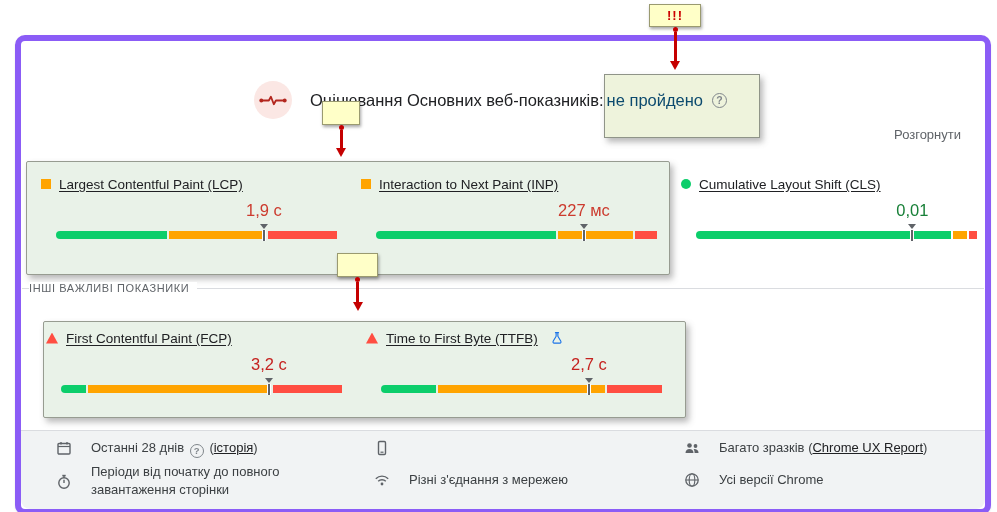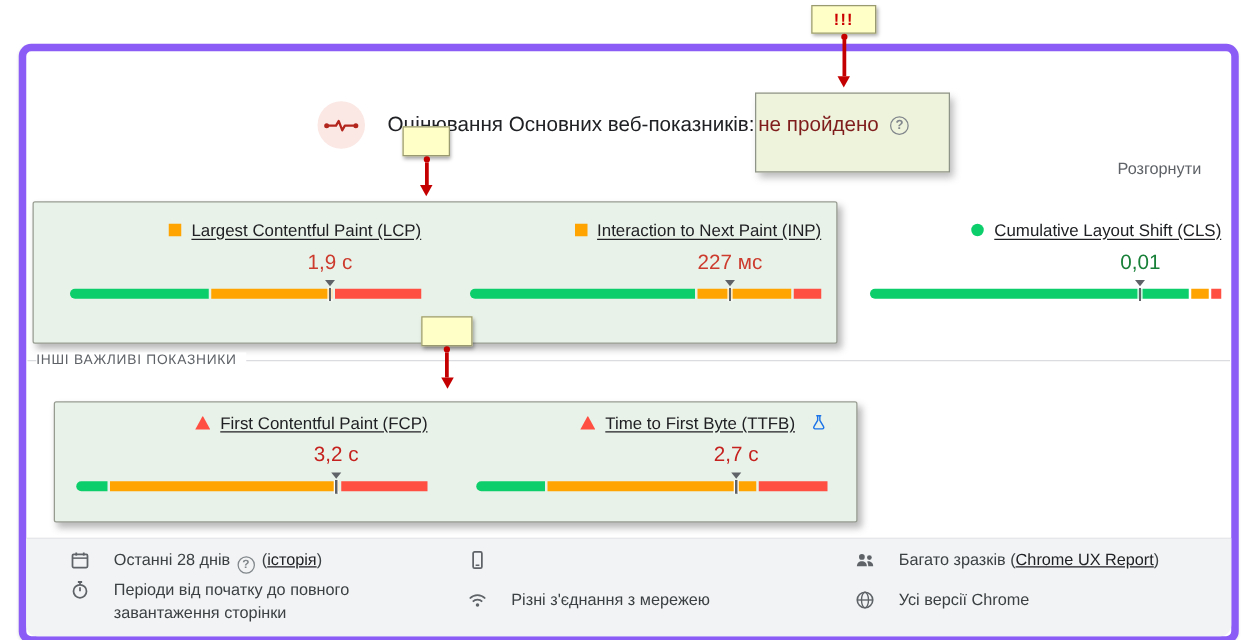--- a/index.html
+++ b/index.html
@@ -10,37 +10,37 @@
   
   .card{position:absolute;left:15px;top:35px;width:964px;height:468px;background:#fff;
         border:6px solid #8b5cf6;border-radius:10px;box-shadow:0 1px 2px rgba(60,64,67,.12);}
   
   .status-highlight{position:absolute;left:583px;top:33px;width:154px;height:62px;
         background:#eef3dc;border:1px solid #8f9488;box-shadow:3px 4px 6px rgba(100,100,100,.45);z-index:1;}
   .header-line{position:absolute;left:233px;top:40px;height:38px;display:flex;align-items:center;z-index:2;}
   .pulse-badge{width:38px;height:38px;border-radius:50%;background:#fbe7e4;
         display:flex;align-items:center;justify-content:center;margin-right:18px;flex:none;}
   .header-title{font-size:16.5px;font-weight:500;color:#202124;white-space:nowrap;}
-  .header-status{font-size:16.5px;font-weight:500;color:#7f1d1d;margin-left:3px;white-space:nowrap;}
+  .header-status{font-size:16.5px;font-weight:500;color:#0c4a6e;margin-left:3px;white-space:nowrap;}
   .help-icon{display:inline-flex;width:15px;height:15px;border:1.5px solid #80868b;border-radius:50%;
         color:#80868b;font-size:10.5px;font-weight:700;align-items:center;justify-content:center;
         margin-left:9px;flex:none;box-sizing:border-box;cursor:pointer;}
   .help-icon.sm{width:14px;height:14px;font-size:9.5px;vertical-align:-2px;margin:0 2px;}
   .expand-link{position:absolute;right:24px;top:86px;font-size:13px;color:#5f6368;cursor:pointer;
         text-decoration:none;z-index:2;}
   
   .metrics-row{position:absolute;left:0;right:0;}
   #row1{top:120px;height:113px;}
   #row2{top:280px;height:100px;}
   .hl-panel{position:absolute;background:#e9f2e8;border:1px solid #979c91;border-radius:2px;
         box-shadow:3px 4px 6px rgba(100,100,100,.45);}
   #panel1{left:5px;top:0;width:642px;height:112px;}
   #panel2{left:22px;top:0;width:641px;height:95px;}
   .metric{position:absolute;width:296px;height:72px;}
-  .metric-head{display:flex;align-items:center;gap:8px;height:18px;justify-content:flex-end;}
+  .metric-head{display:flex;align-items:center;gap:8px;height:18px;}
   .metric-icon{width:10px;height:10px;flex:none;}
   .r-average .metric-icon{background:#ffa400;}
   .r-good .metric-icon{background:#0cce6b;border-radius:50%;}
   .r-poor .metric-icon{width:12px;height:11px;background:#ff4e42;clip-path:polygon(50% 0,100% 100%,0 100%);}
   .metric-link{color:#202124;font-size:13.5px;text-decoration:underline;text-underline-offset:2px;cursor:pointer;}
   .flask-icon{width:14px;height:14px;margin-left:4px;flex:none;}
   .bar{position:absolute;left:15px;right:0;top:56px;height:8px;display:flex;gap:2px;}
   .seg{flex-basis:0;}
   .seg:first-child{border-radius:4px 0 0 4px;}
   .seg:last-child{border-radius:0 4px 4px 0;}
@@ -61,21 +61,21 @@
   .divider{position:absolute;left:1px;right:1px;top:247px;border-top:1px solid #dadce0;}
   .section-label{position:absolute;left:8px;top:241px;font-size:11px;letter-spacing:.6px;color:#5f6368;
         background:#fff;padding:0 8px 0 0;z-index:2;}
   
   .footer{position:absolute;left:0;right:0;bottom:0;height:78px;background:#f1f3f4;
         border-top:1px solid #dadce0;border-radius:0 0 9px 9px;}
   .f-item{position:absolute;display:flex;align-items:flex-start;gap:19px;font-size:13px;color:#3c4043;line-height:18px;}
   .f-icon{width:16px;height:16px;flex:none;margin-top:1px;}
   .f-link{color:#202124;text-decoration:underline;cursor:pointer;}
   #f-period{left:35px;top:8px;}
-  #f-load{left:35px;top:32px;}
+  #f-load{left:35px;top:32px;align-items:center;}
   #f-load .f-text{max-width:255px;display:inline-block;}
   #f-devices{left:353px;top:8px;}
   #f-conn{left:353px;top:40px;}
   #f-samples{left:663px;top:8px;}
   #f-versions{left:663px;top:40px;}
   
   .annotation{position:absolute;display:flex;flex-direction:column;align-items:center;z-index:30;}
   .note{width:100%;box-sizing:border-box;background:#ffffc8;border:1px solid #9a9a70;
         box-shadow:1px 2px 3px rgba(0,0,0,.35);display:flex;align-items:center;justify-content:center;
         color:#cc0000;font-weight:700;font-size:13px;letter-spacing:1px;}

